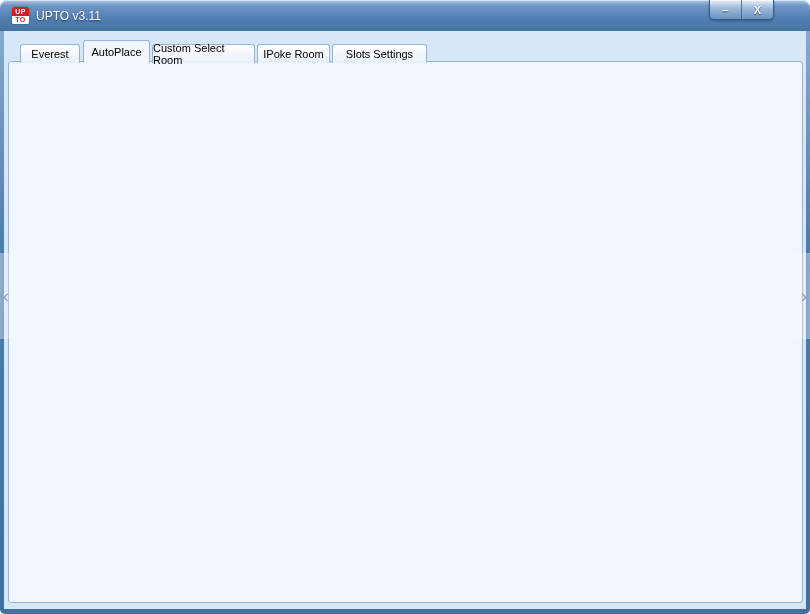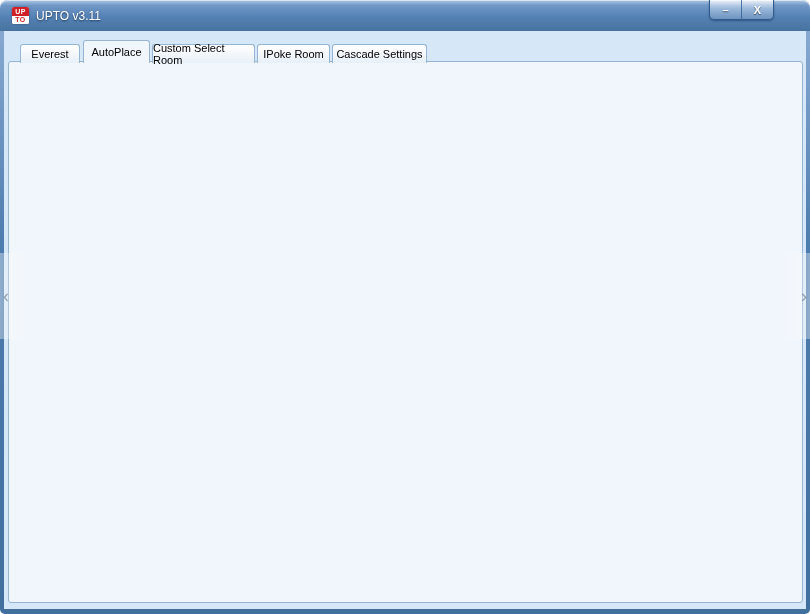--- a/index.html
+++ b/index.html
@@ -98,21 +98,21 @@
   </div>
   <div class="client"></div>
 </div>
 
 <div class="tabpage"></div>
 <div id="tabs">
     <div class="tab" style="left: 20px; width: 58px;">Everest</div>
     <div class="tab active" style="left: 83px; width: 65px;">AutoPlace</div>
     <div class="tab" style="left: 152px; width: 101px;">Custom Select Room</div>
     <div class="tab" style="left: 257px; width: 71px;">IPoke Room</div>
-    <div class="tab" style="left: 332px; width: 93px;">Cascade Settings</div>
+    <div class="tab" style="left: 332px; width: 93px;">Slots Settings</div>
   </div>
 
 <div class="btn" style="left:30px;top:75px;width:96px;height:22px">Start Config</div>
 <div class="btn" style="left:30px;top:107px;width:96px;height:22px">Refresh Config</div>
 <div class="lbl" style="left:22px;top:135px">Select config:</div>
 
 <div class="listbox" style="left:22px;top:149px;width:113px;height:189px">
   <div style="position:absolute;left:0;top:1px;right:16px">
       <div class="list-item">Ongame</div>
       <div class="list-item">PartyPoker</div>

